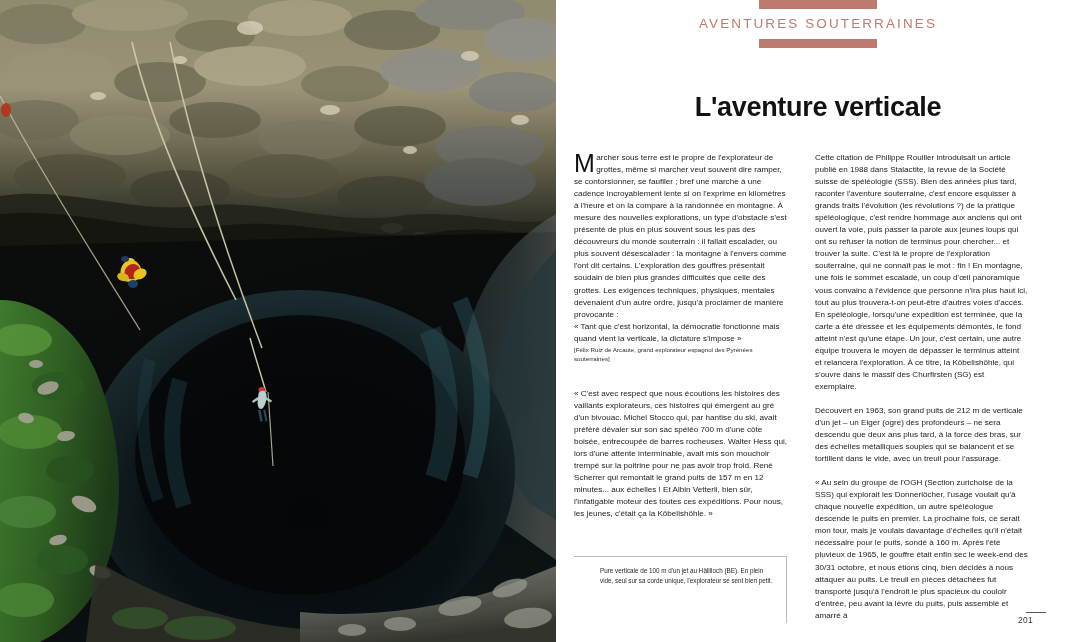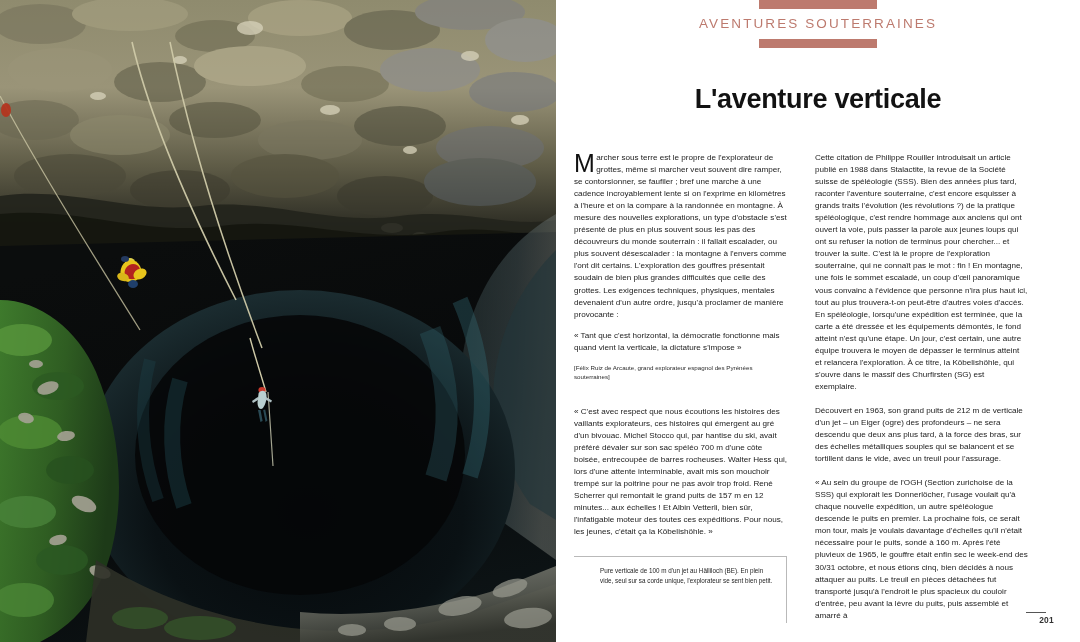--- a/index.html
+++ b/index.html
@@ -64,21 +64,21 @@
     color: #bd7a6e;
     font-weight: 400;
     line-height: 1;
     padding: 1px 0 2px 0;
   }
 
   
   .title {
     position: absolute;
     left: 0;
-    top: 66px;
+    top: 74px;
     width: 524px;
     text-align: center;
     font-size: 27px;
     font-weight: 700;
     letter-spacing: -0.3px;
     color: #121212;
   }
 
   
   .columns {
@@ -92,21 +92,21 @@
   .col {
     width: 213px;
     font-size: 8.1px;
     line-height: 12.05px;
     color: #1b1b1b;
     text-align: left;
   }
   .col p {
     margin: 0 0 0 0;
   }
-  .col p + p { margin-top: 9px; }
+  .col p + p { margin-top: 0; }
   .para-gap { height: 12px; }
 
   .dropcap-para {
     position: relative;
   }
   .dropcap {
     float: left;
     font-size: 25px;
     line-height: 21px;
     font-weight: 400;
@@ -150,23 +150,22 @@
     width: 1px;
     height: 66px;
     background: #b9b9b9;
   }
 
   
   .folio {
     position: absolute;
     right: 26px;
     bottom: 17px;
-    text-align: right;
+    text-align: left;
     width: 36px;
-    font-weight: bold;
   }
   .folio-rule {
     width: 20px;
     height: 1px;
     background: #555;
     margin: 0 auto 2px auto;
   }
   .folio-num {
     font-size: 8.4px;
     color: #333;

